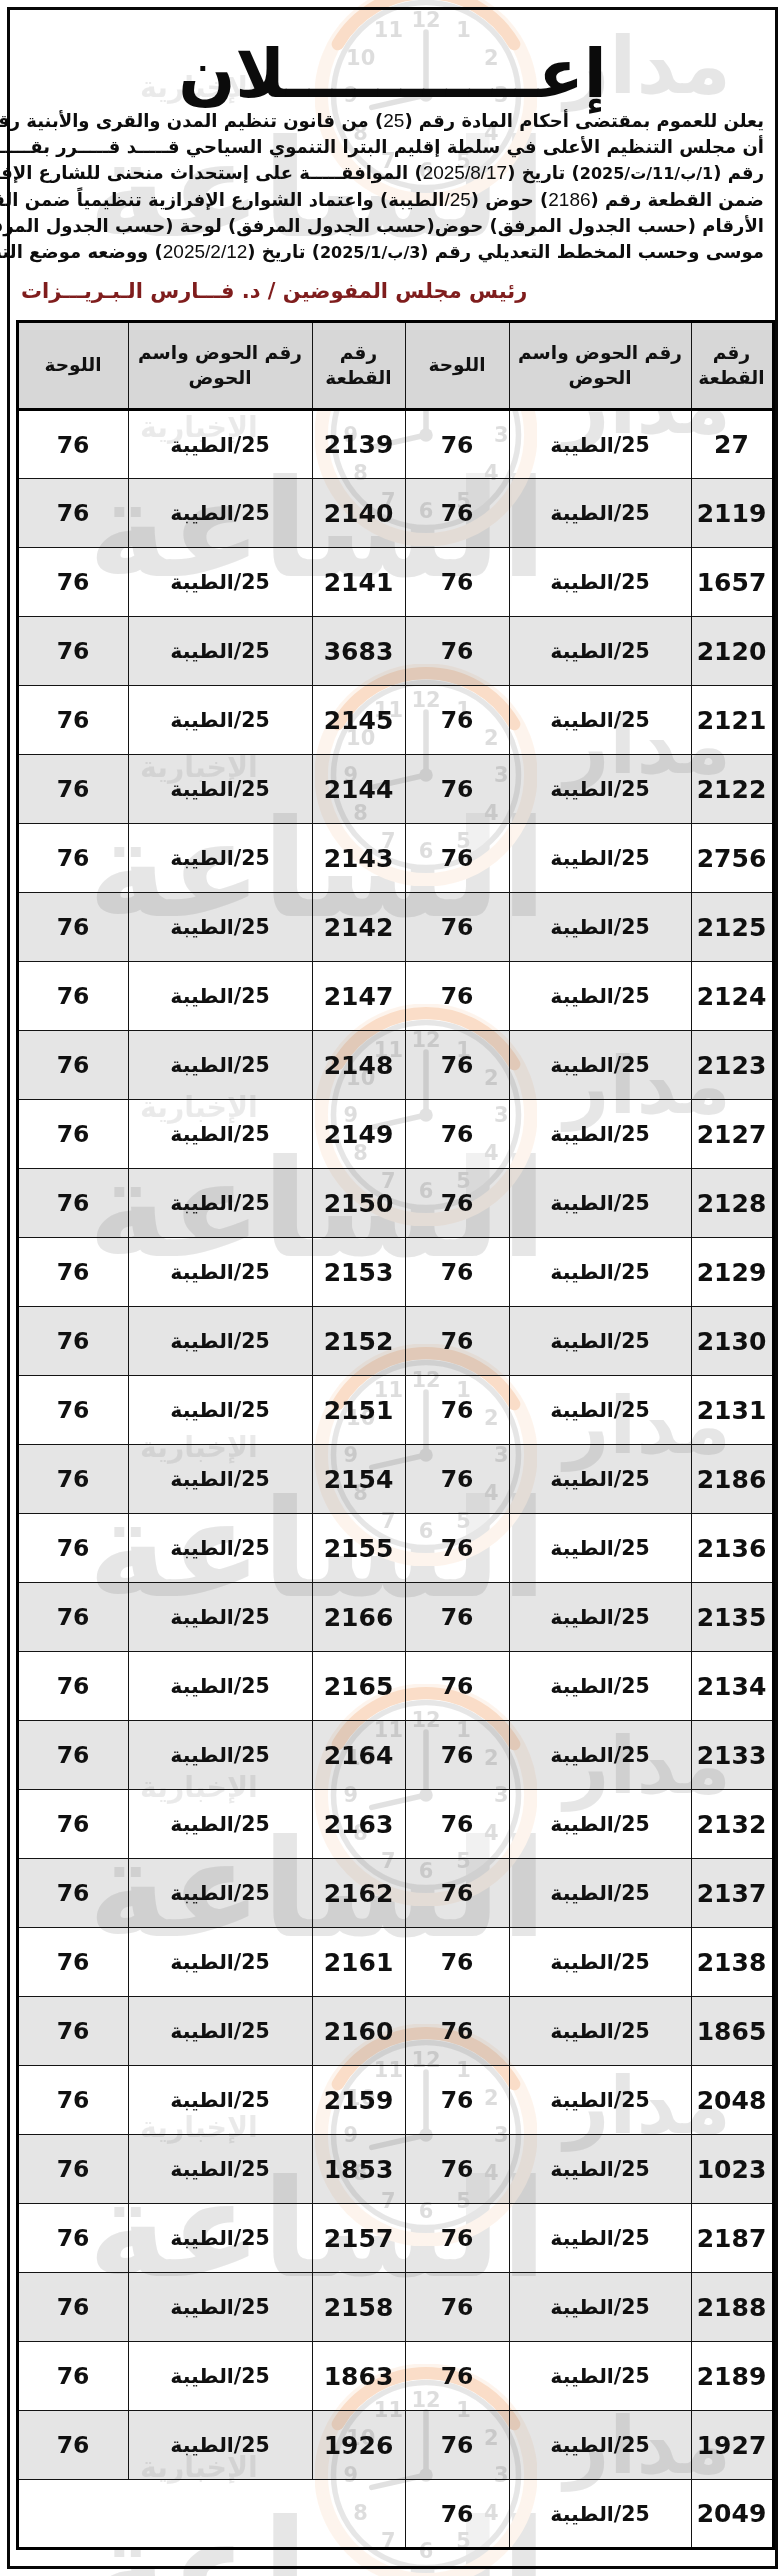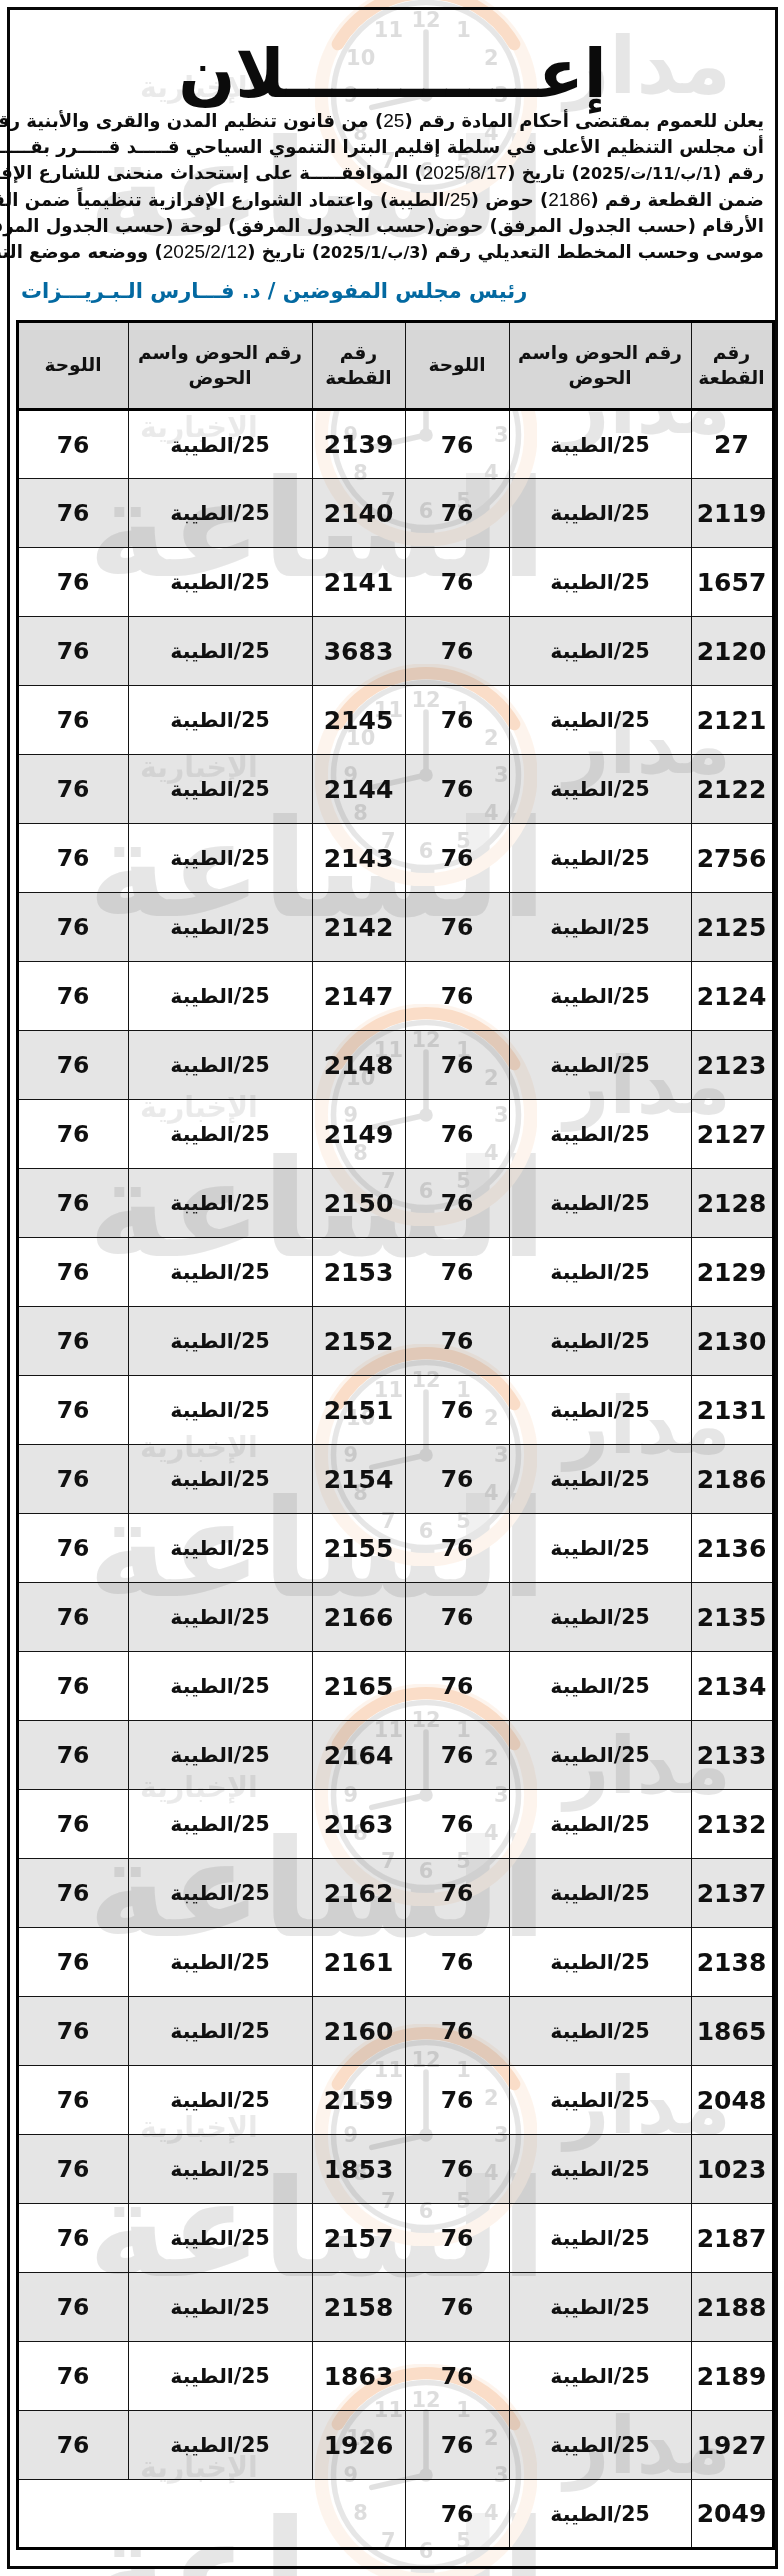--- a/index.html
+++ b/index.html
@@ -28,21 +28,21 @@
   .paragraph{position:absolute;top:108px;left:22px;right:21px;}
   .pline{
     direction:rtl;text-align:justify;text-align-last:justify;
     font-size:18px;font-weight:bold;color:#0d0d0d;line-height:26px;
     white-space:nowrap;
   }
   .pline .s{font-family:Liberation Sans, sans-serif;font-weight:normal;font-size:19px;}
   .pline .b{font-weight:bold;font-size:16px;letter-spacing:0.3px;}
   .signature{
     position:absolute;top:279px;left:21px;right:21px;
-    direction:rtl;text-align:left;font-size:21px;font-weight:bold;color:#0369a1;
+    direction:rtl;text-align:left;font-size:21px;font-weight:bold;color:#7f1d1d;
   }
   
   table.grid{
     position:absolute;top:320px;left:15.5px;width:756px;
     table-layout:fixed;border-collapse:collapse;direction:rtl;
     border:3.1px solid #000;
   }
   table.grid th,table.grid td{
     border:1.9px solid #141414;text-align:center;vertical-align:middle;
     white-space:nowrap;overflow:hidden;

